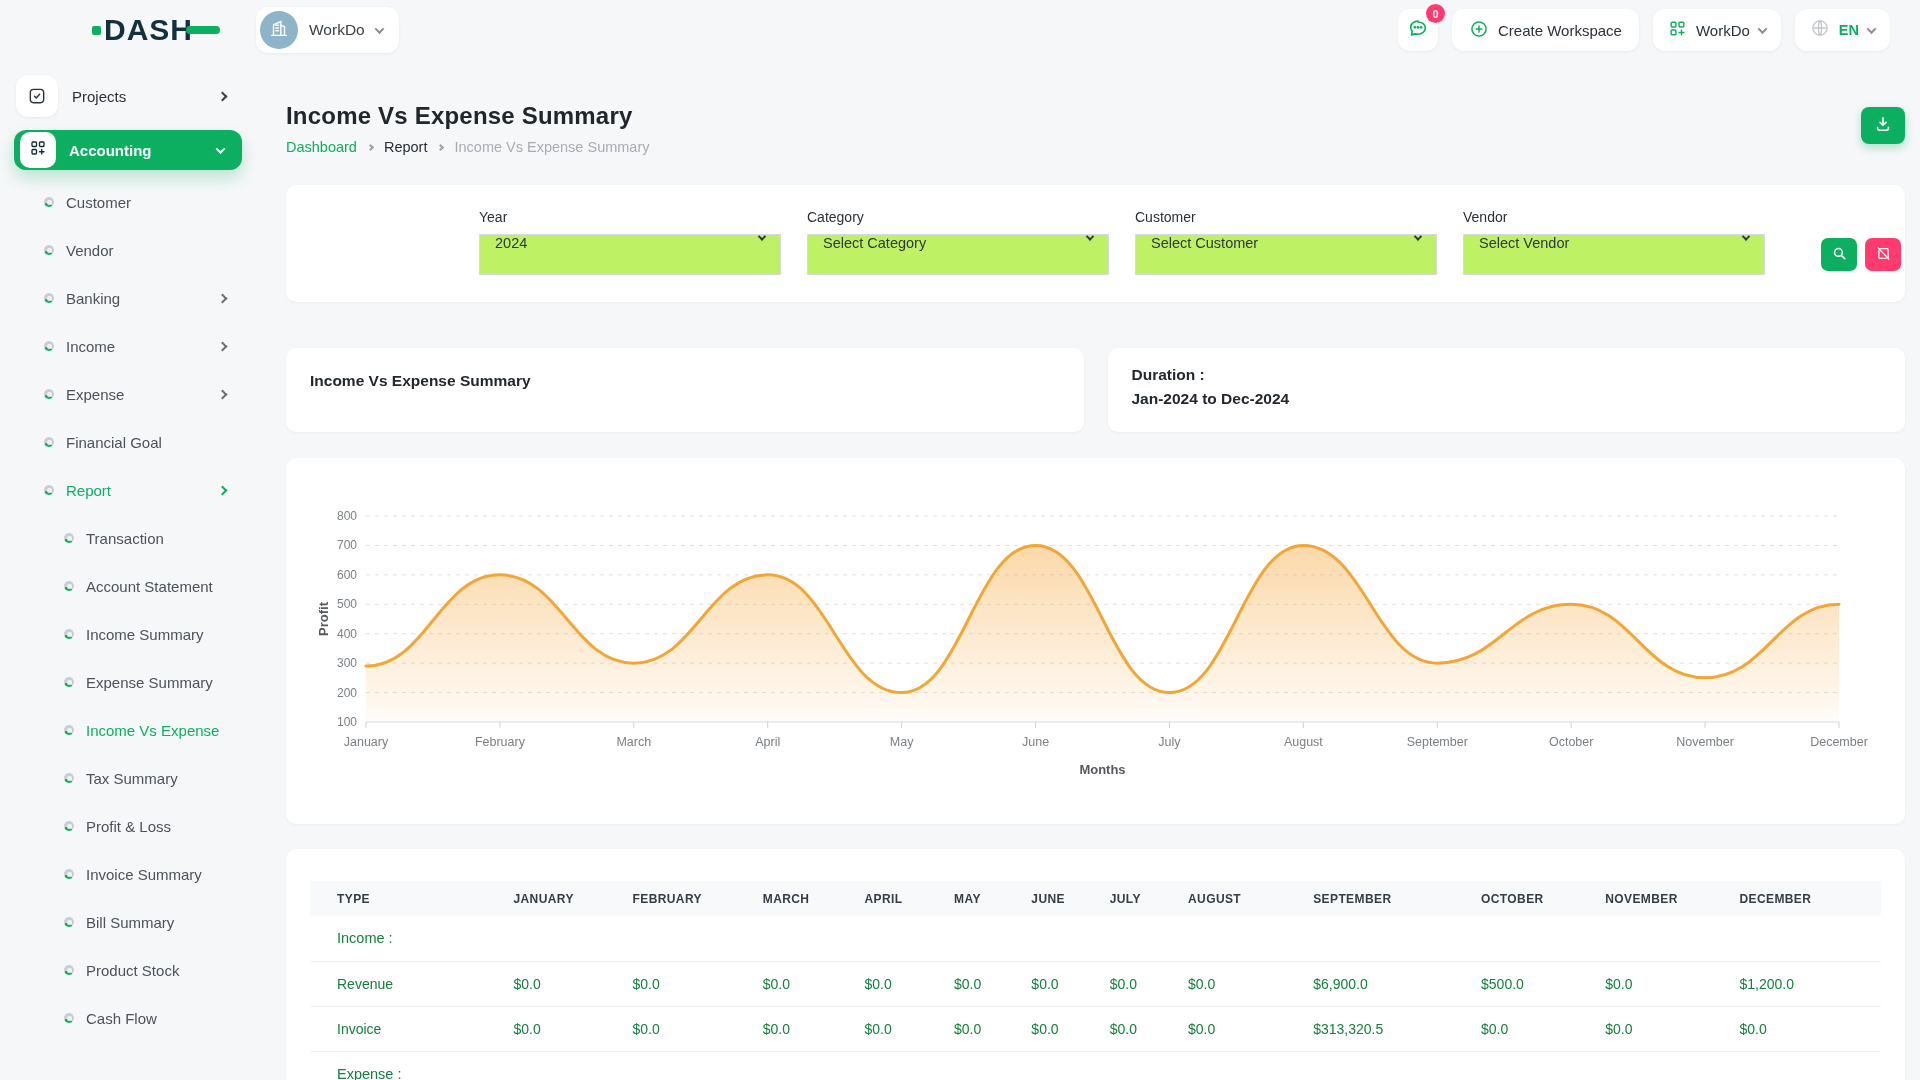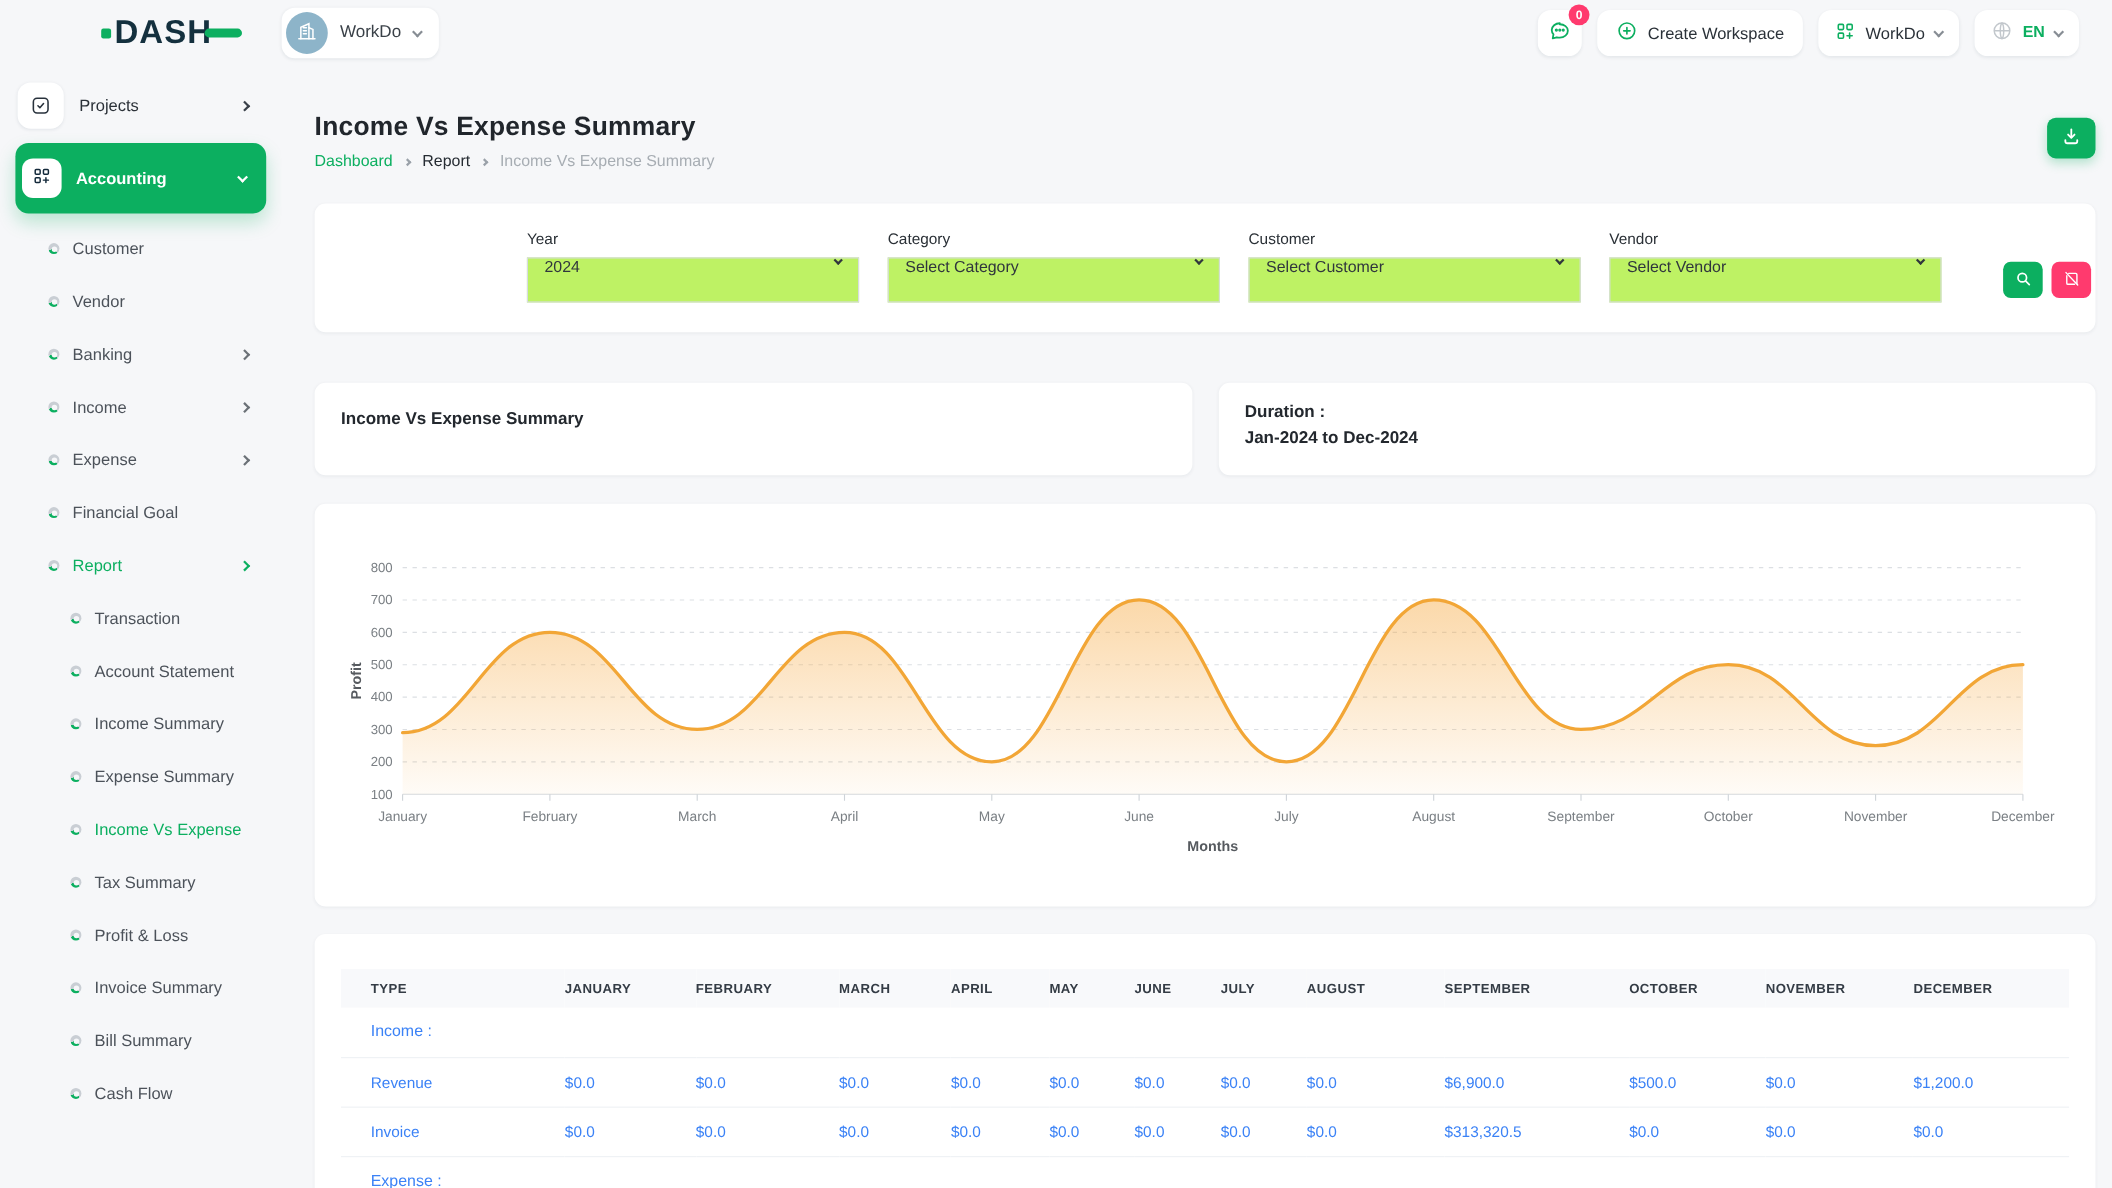--- a/index.html
+++ b/index.html
@@ -48,21 +48,21 @@
 
   
   .sidebar { width:256px; flex:none; padding-top:14px; overflow:hidden; }
   .sb-top-item { display:flex; align-items:center; height:44px; margin:0 16px 12px 16px; gap:14px; cursor:pointer; }
   .sb-icon-box { width:42px; height:42px; border-radius:12px; background:#fff; box-shadow:0 1px 3px rgba(18,38,63,.08);
                  display:flex; align-items:center; justify-content:center; color:#28323c; flex:none; }
   .sb-icon-box svg { width:20px; height:20px; }
   .sb-top-label { font-size:15px; font-weight:500; color:#2b3138; }
   .sb-top-item .chev { margin-left:auto; margin-right:14px; color:#394049; }
 
-  .acct-pill { margin:6px 14px 8px 14px; height:64px; background:#0caf60; border-radius:12px; display:flex; align-items:center;
+  .acct-pill { margin:6px 14px 8px 14px; height:40px; background:#0caf60; border-radius:12px; display:flex; align-items:center;
                padding:0 18px 0 6px; gap:13px; box-shadow:0 8px 16px rgba(12,175,96,.25); cursor:pointer; }
   .acct-icon-box { width:36px; height:36px; border-radius:10px; background:#fff; display:flex; align-items:center; justify-content:center; color:#13293a; flex:none; }
   .acct-icon-box svg { width:18px; height:18px; }
   .acct-label { font-size:15px; font-weight:700; color:#fff; }
   .acct-pill .chev { margin-left:auto; color:#fff; }
 
   .sb-item { display:flex; align-items:center; height:48px; padding-left:44px; gap:12px; font-size:15px; color:#4c525a; cursor:pointer; }
   .sb-item.indent { padding-left:64px; }
   .sb-item.active { color:#0caf60; }
   .sb-item .chev { margin-left:auto; margin-right:30px; color:#6b7177; }
@@ -105,21 +105,21 @@
                 box-shadow:0 1px 3px rgba(18,38,63,.05); }
   .chart-card svg { display:block; }
 
   .table-card { margin-top:25px; background:#fff; border-radius:10px 10px 0 0; padding:32px 24px 0;
                 box-shadow:0 1px 3px rgba(18,38,63,.05); }
   table { width:100%; border-collapse:collapse; table-layout:fixed; }
   thead tr { background:#f8f9fb; height:35px; }
   th { text-align:left; font-size:12px; font-weight:700; color:#343c45; letter-spacing:.4px; text-transform:uppercase; padding:0; }
   tbody tr { height:45px; border-top:1px solid #eef1f4; }
   tbody tr.first { border-top:none; }
-  td { font-size:14px; color:#3b82f6; padding:0; }
+  td { font-size:14px; color:#15803d; padding:0; }
   th:first-child, td:first-child, td.group { padding-left:27px; }
   td.group { font-size:14.5px; }
 </style>
 </head>
 <body>
 
 <div class="app">
 
   <div class="topbar">
     <div class="logo-wrap">
@@ -271,20 +271,24 @@
             <span class="bullet"></span>
             <span>Profit &amp; Loss</span>
           </div>
           <div class="sb-item indent">
             <span class="bullet"></span>
             <span>Invoice Summary</span>
           </div>
           <div class="sb-item indent">
             <span class="bullet"></span>
             <span>Bill Summary</span>
+          </div>
+          <div class="sb-item indent">
+            <span class="bullet"></span>
+            <span>Product Stock</span>
           </div>
           <div class="sb-item indent">
             <span class="bullet"></span>
             <span>Cash Flow</span>
           </div>
         </div>
     </div>
 
     <div class="main">
 

